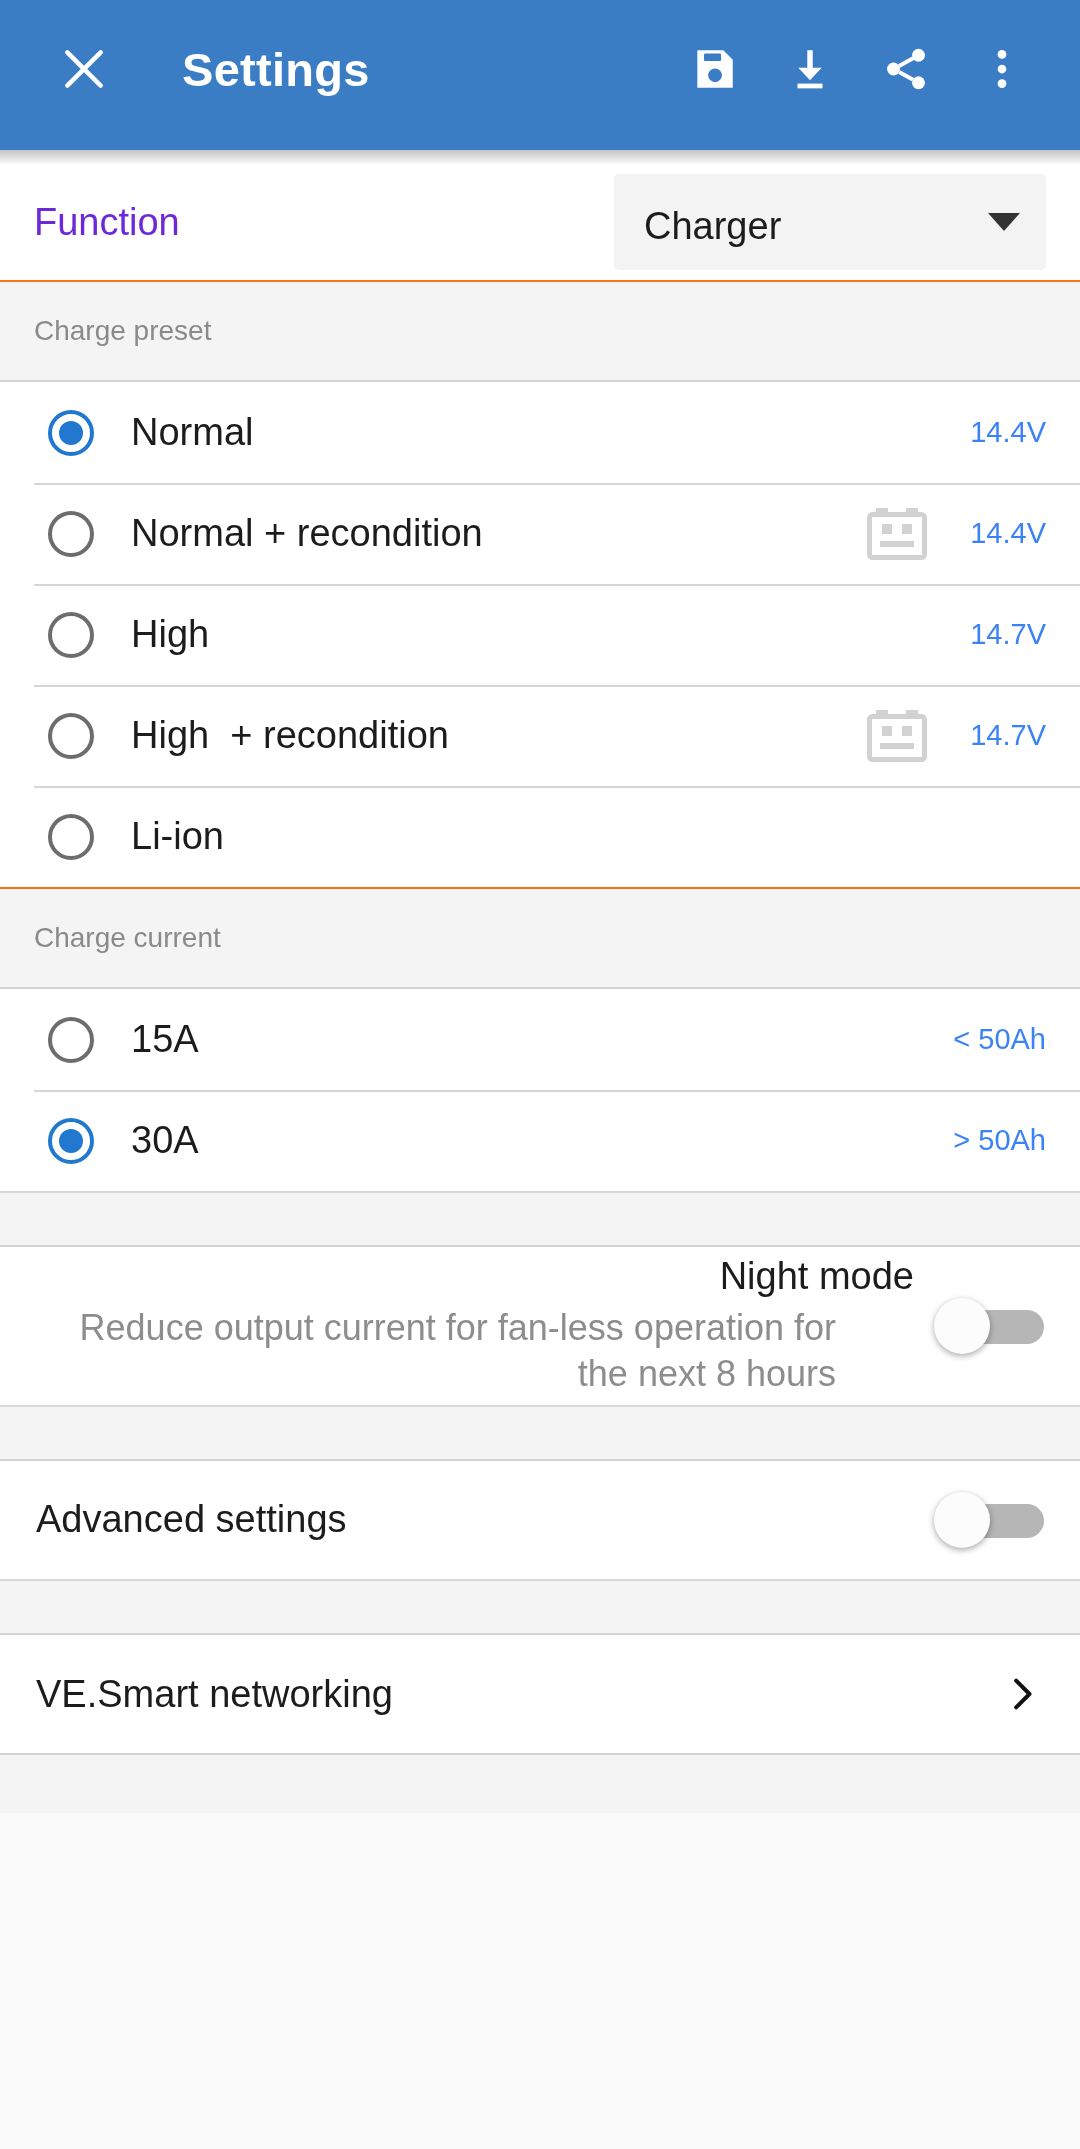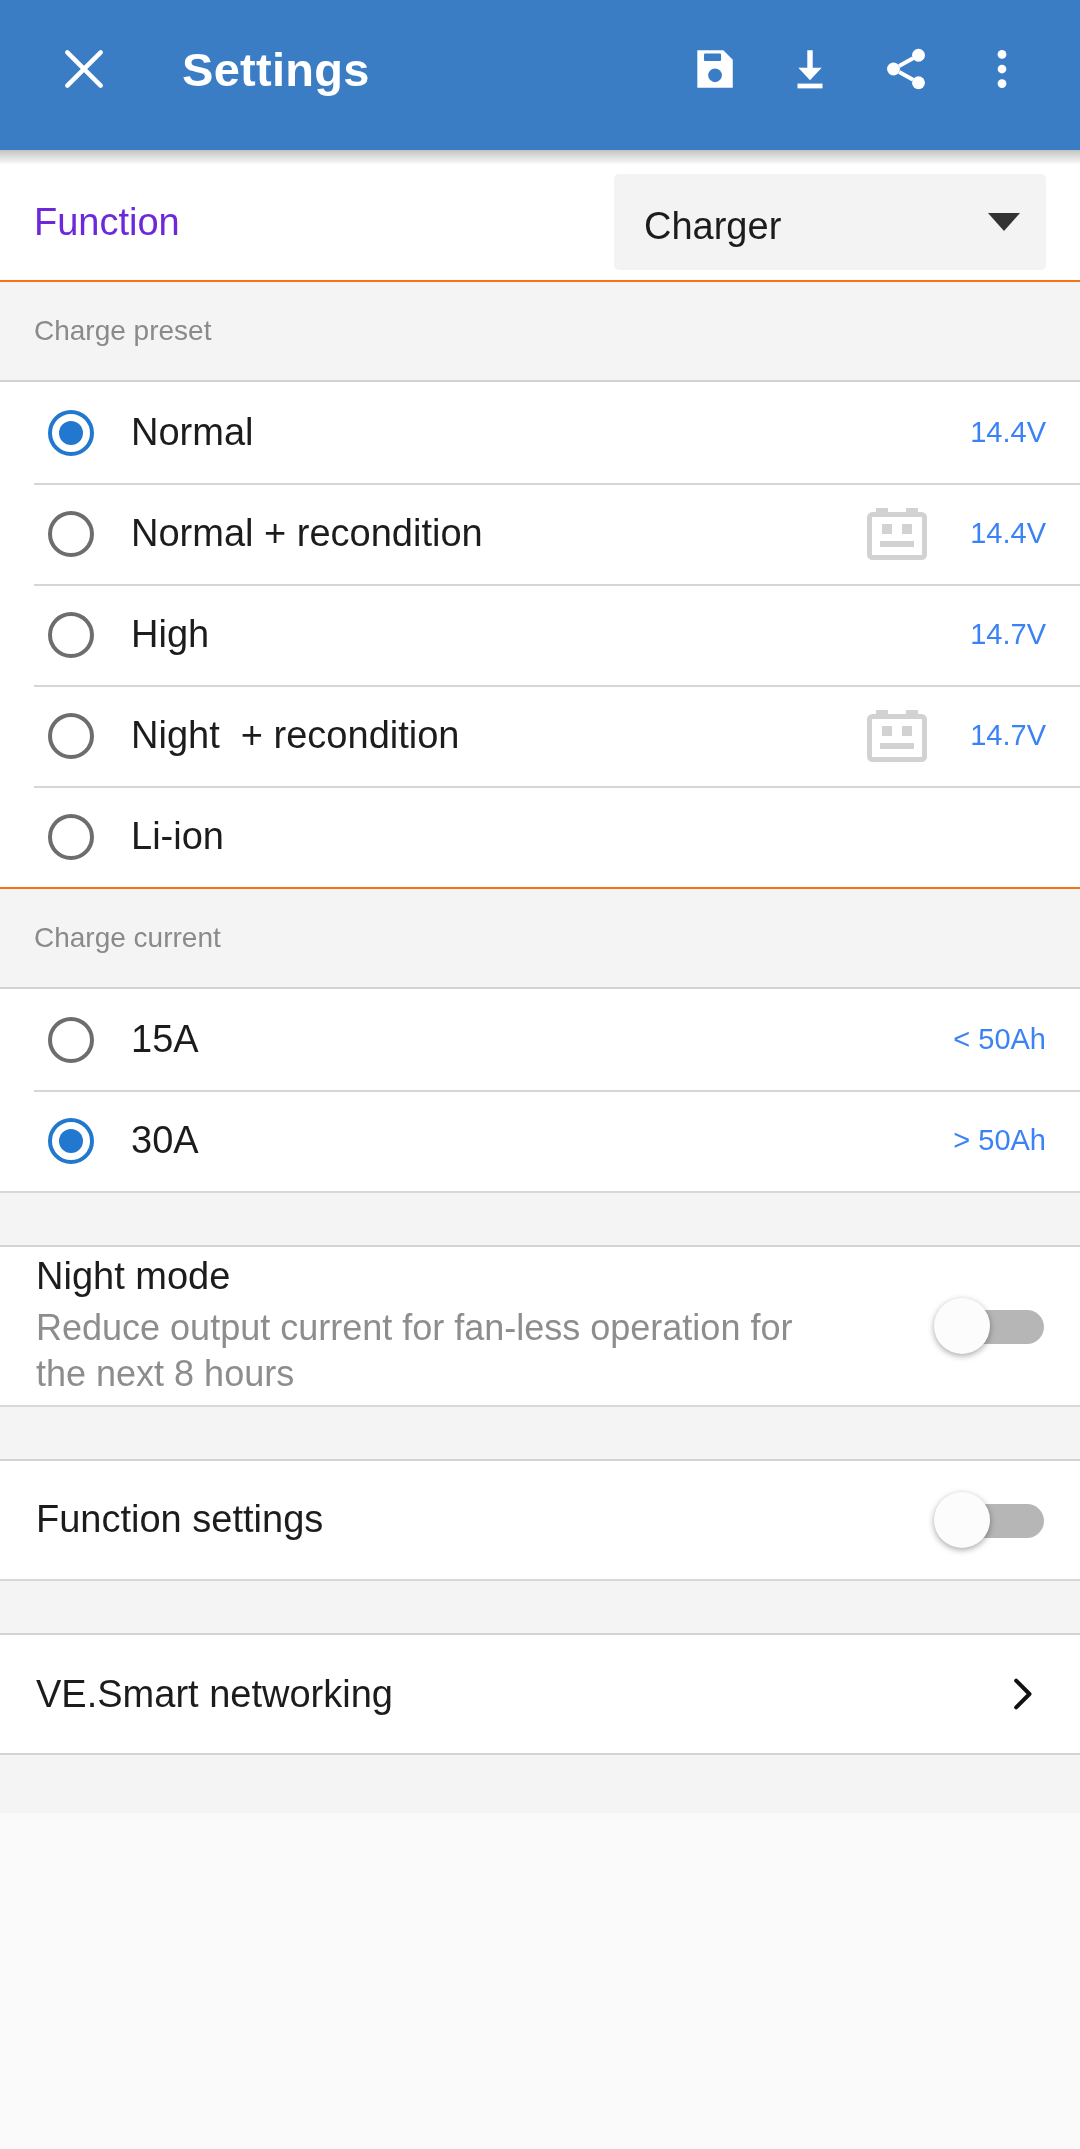--- a/index.html
+++ b/index.html
@@ -172,21 +172,21 @@
     align-items: center;
   }
 
   
   .toggle-row {
     padding: 0 34px 0 36px;
     display: flex;
     align-items: center;
     background: #ffffff;
   }
-  .nightmode-row { height: 158px; }
+  .nightmode-row { height: 158px; text-align: right; }
   .advanced-row { height: 118px; }
 
   .toggle-text { flex: 1 1 auto; padding-right: 20px; }
   .toggle-title {
     font-size: 38px;
     color: #1c1c1c;
     line-height: 1.15;
   }
   .toggle-sub {
     font-size: 36px;
@@ -338,21 +338,21 @@
 
     <div class="row radio-row divider-top">
       <span class="radio"></span>
       <span class="radio-label">High</span>
       <span class="row-spacer"></span>
       <span class="row-value">14.7V</span>
     </div>
 
     <div class="row radio-row divider-top">
       <span class="radio"></span>
-      <span class="radio-label">Night  + recondition</span>
+      <span class="radio-label">High  + recondition</span>
       <span class="row-spacer"></span>
       <span class="batt-icon">
         <svg width="62" height="56" viewBox="0 0 62 56">
           <rect x="10" y="2" width="12" height="7" fill="#d2d2d2"></rect>
           <rect x="40" y="2" width="12" height="7" fill="#d2d2d2"></rect>
           <rect x="3.5" y="8.5" width="55" height="43" rx="3" fill="none" stroke="#d2d2d2" stroke-width="5"></rect>
           <rect x="16" y="18" width="10" height="10" fill="#d2d2d2"></rect>
           <rect x="36" y="18" width="10" height="10" fill="#d2d2d2"></rect>
           <rect x="14" y="35" width="34" height="6" fill="#d2d2d2"></rect>
         </svg>
@@ -396,21 +396,21 @@
     <div class="switch">
       <span class="track"></span>
       <span class="knob"></span>
     </div>
   </div>
 
   <div class="gap gap-sm"></div>
 
   <div class="toggle-row advanced-row">
     <div class="toggle-text">
-      <div class="toggle-title">Function settings</div>
+      <div class="toggle-title">Advanced settings</div>
     </div>
     <div class="switch">
       <span class="track"></span>
       <span class="knob"></span>
     </div>
   </div>
 
   <div class="gap gap-sm"></div>
 
   <div class="nav-row">

